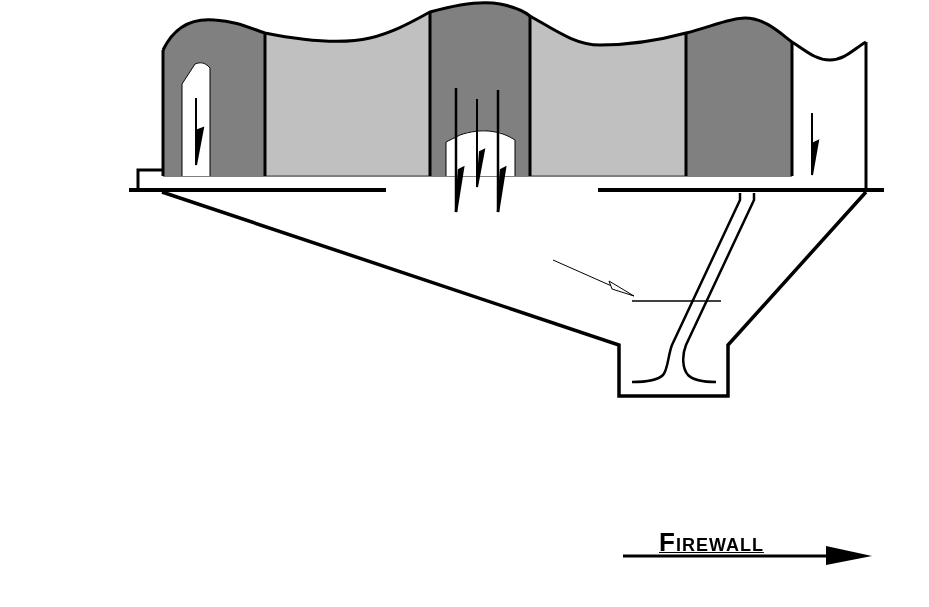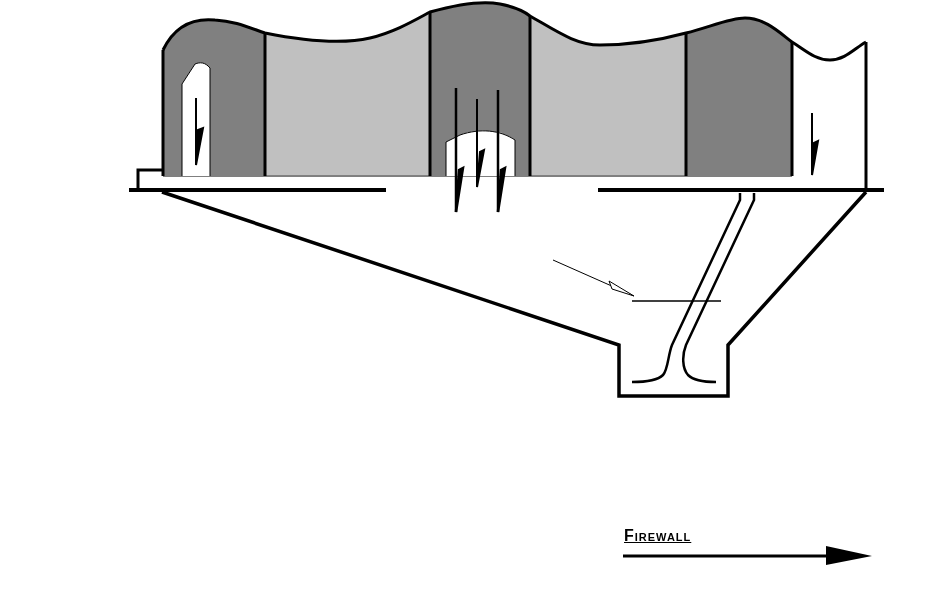--- a/index.html
+++ b/index.html
@@ -77,13 +77,13 @@
            M754,193 L754,200 L686,345 C682,355 682,368 688,375 C694,381 705,382 716,382" fill="none" stroke="#000" stroke-width="2.5"></path>
 
   <line x1="553" y1="260" x2="632" y2="295" stroke="#000" stroke-width="1"></line>
   <path d="M609,281 L634,296 L612,289 Z" fill="#ffffff" stroke="#000" stroke-width="1"></path>
   <line x1="632" y1="301" x2="721" y2="301" stroke="#000" stroke-width="1.5"></line>
 
   <line x1="623" y1="556" x2="840" y2="556" stroke="#000" stroke-width="3"></line>
   <path d="M826,546 L872,556 L826,565 Z" fill="#000"></path>
 </svg>
 
-<div class="label" style="left:624px; top:527px; font-size:16px; text-decoration: underline; text-decoration-thickness: 0px;">Firewall</div>
+<div class="label" style="left:659px; top:527px; font-size:26px; text-decoration: underline; text-decoration-thickness: 0px;">Firewall</div>
 
 </body></html>

